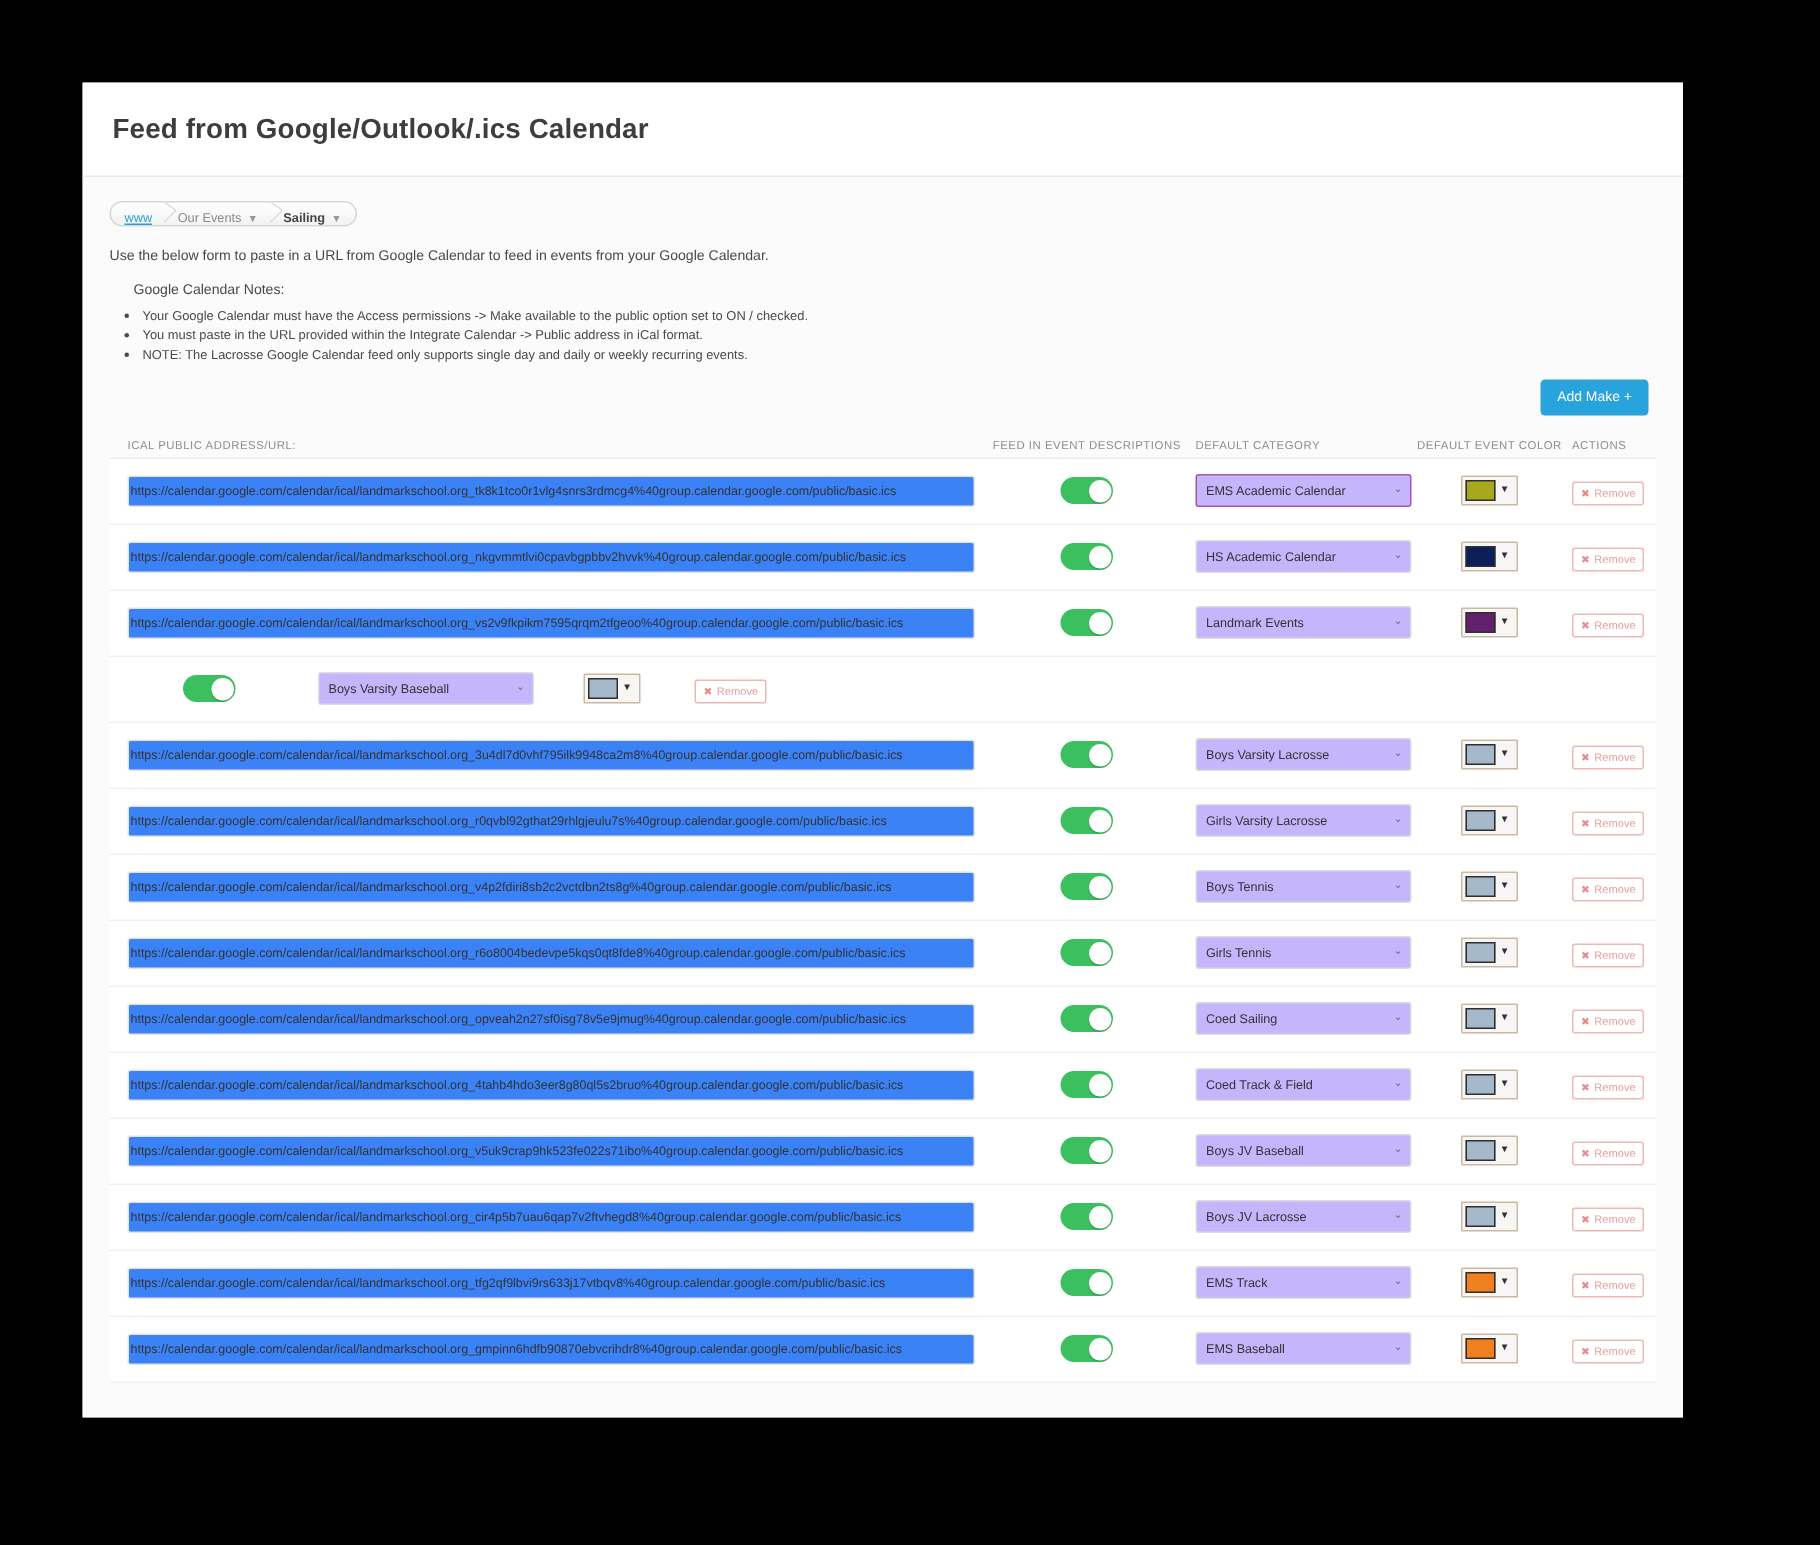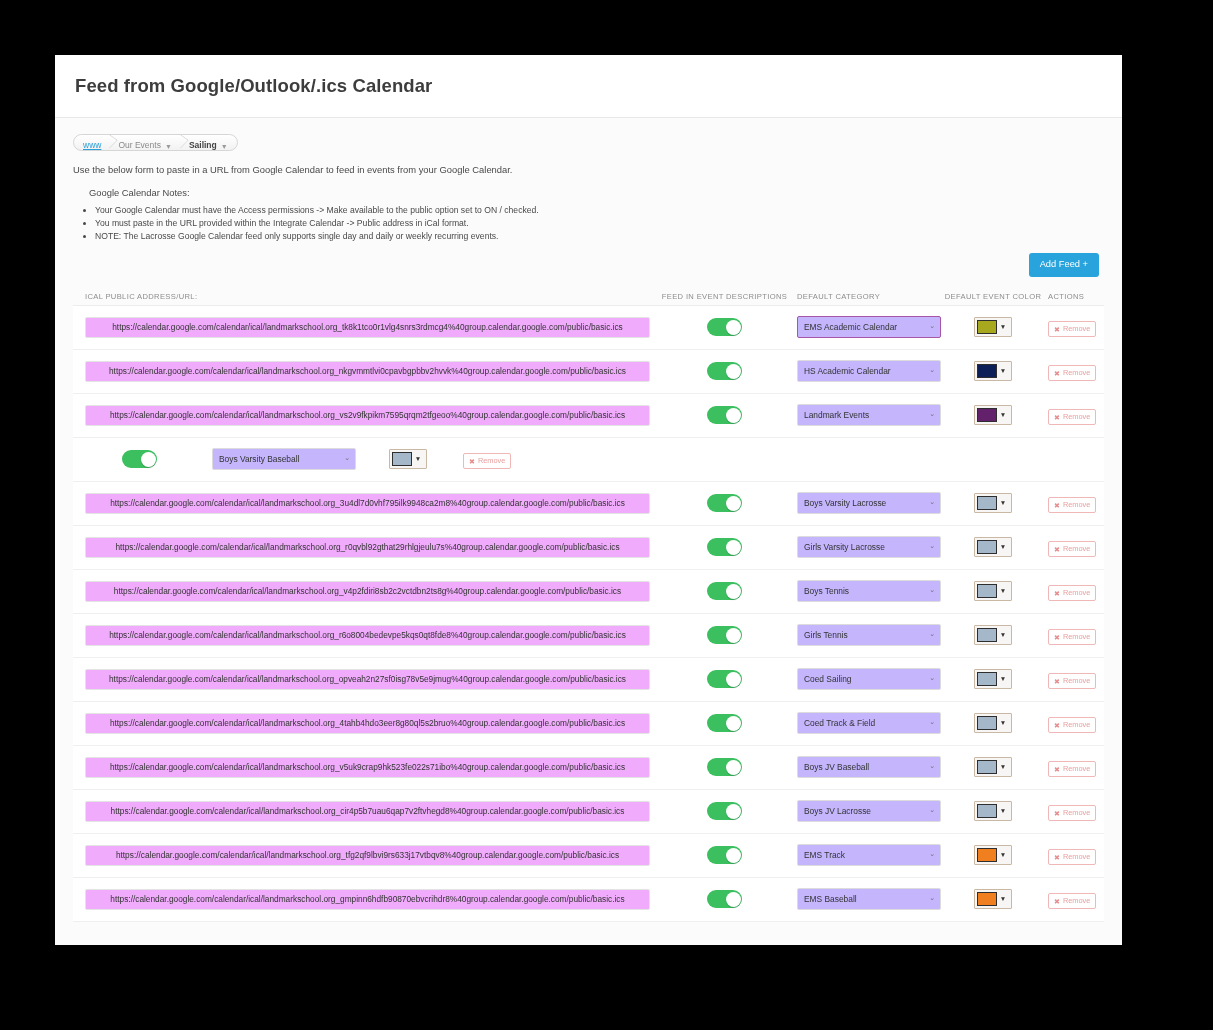--- a/index.html
+++ b/index.html
@@ -170,27 +170,26 @@
     background: #ffffff;
   }
 
   
   .url-cell { width: 585px; padding: 0 8px 0 12px; }
   .url-input {
     width: 100%;
     height: 21px;
     border: 1px solid #e3e3e3;
     border-radius: 2px;
-    background: #f0abfc;
+    background: #3b82f6;
     font-size: 8.3px;
     font-family: "Liberation Sans", sans-serif;
     color: #333333;
     padding: 0 1px;
     outline: none;
-    text-align: center;
   }
 
   
   .feed-cell {
     width: 133px;
     display: flex; align-items: center; justify-content: center;
   }
   .toggle {
     width: 35px; height: 18px;
     border-radius: 9px;
@@ -310,21 +309,21 @@
 
     <p class="intro-line">Use the below form to paste in a URL from Google Calendar to feed in events from your Google Calendar.</p>
     <p class="notes-title">Google Calendar Notes:</p>
     <ul class="notes">
       <li>Your Google Calendar must have the Access permissions -&gt; Make available to the public option set to ON / checked.</li>
       <li>You must paste in the URL provided within the Integrate Calendar -&gt; Public address in iCal format.</li>
       <li>NOTE: The Lacrosse Google Calendar feed only supports single day and daily or weekly recurring events.</li>
     </ul>
 
     <div class="addfeed-row">
-      <button class="btn-blue">Add Feed +</button>
+      <button class="btn-blue">Add Make +</button>
     </div>
 
     <div class="feed-table">
       <div class="thead">
         <div class="th col-url">ICAL PUBLIC ADDRESS/URL:</div>
         <div class="th col-feed">FEED IN EVENT DESCRIPTIONS</div>
         <div class="th col-cat">DEFAULT CATEGORY</div>
         <div class="th col-color">DEFAULT EVENT COLOR</div>
         <div class="th col-act">ACTIONS</div>
       </div>

